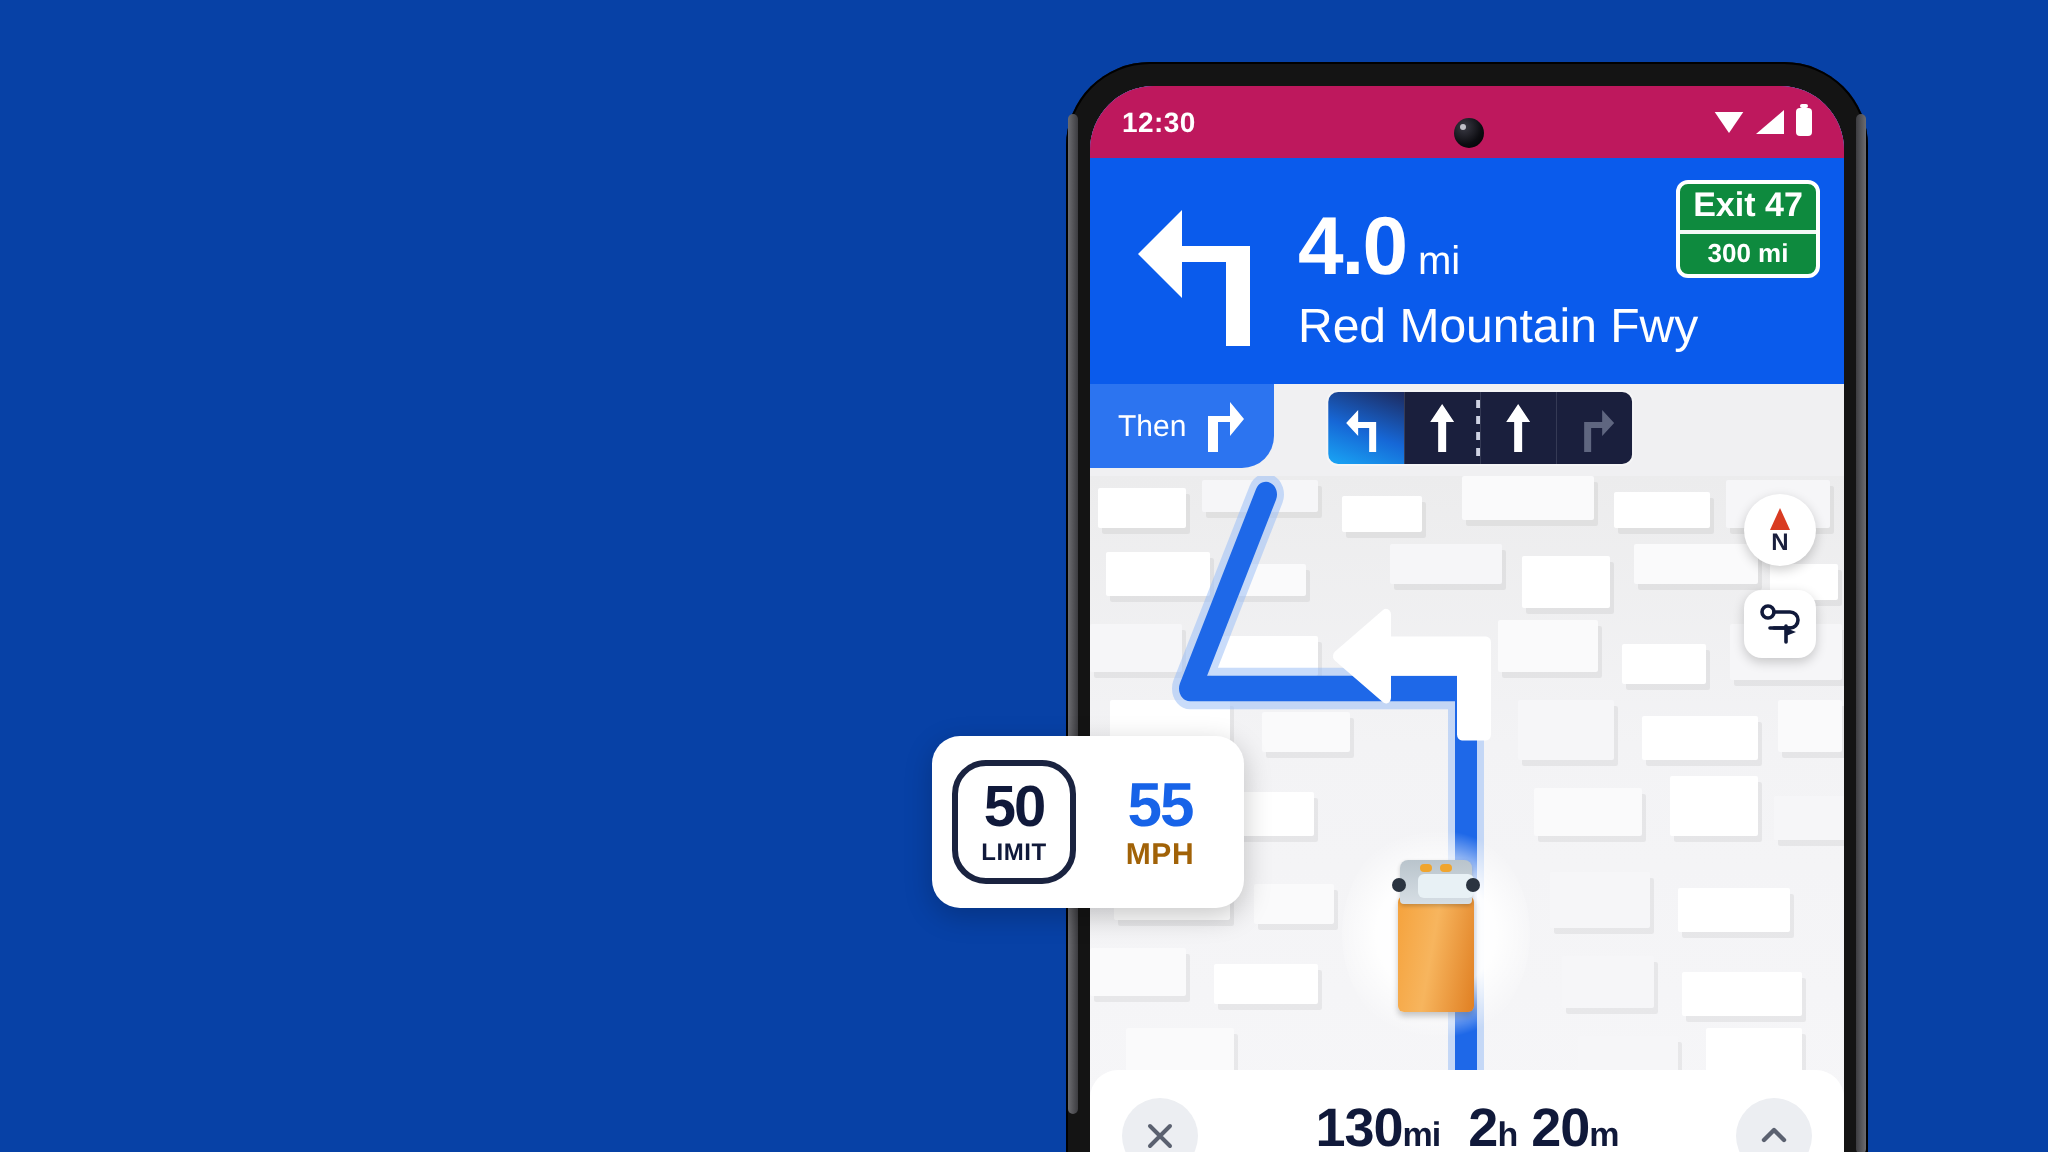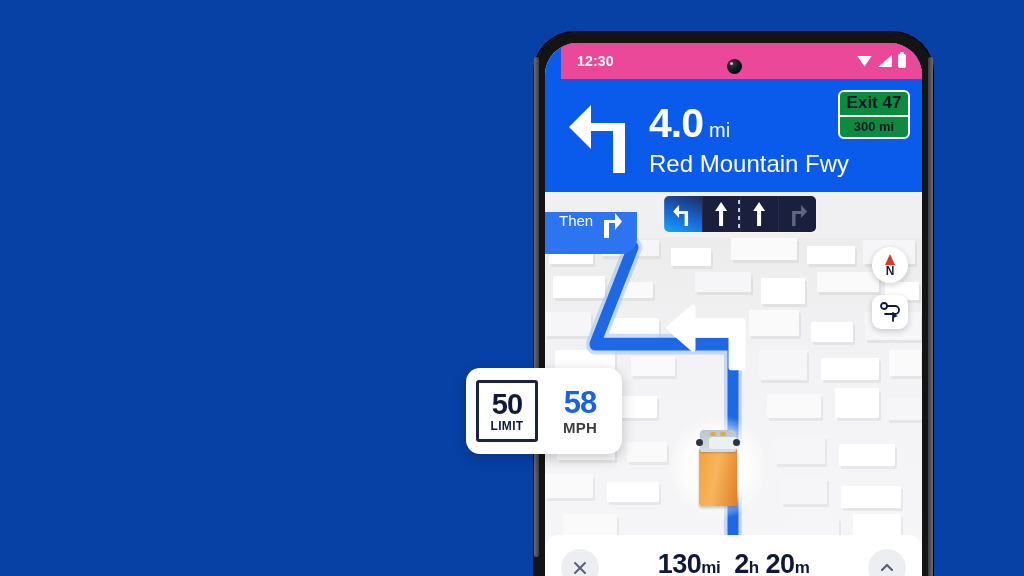--- a/index.html
+++ b/index.html
@@ -48,21 +48,21 @@
     border-radius:50%;background:radial-gradient(circle at 34% 30%,#3a3a44 0%,#0c0c11 60%,#000 100%);
     z-index:30;
   }
   .punch:after{
     content:"";position:absolute;left:3px;top:3px;width:3px;height:3px;border-radius:50%;
     background:#d8d8e0;opacity:.85;
   }
 
   
   .statusbar{
-    position:absolute;left:16px;top:0;right:0;height:36px;background:#ec4899;
+    position:absolute;left:0;top:0;right:0;height:36px;background:#be185d;
     display:flex;align-items:center;justify-content:space-between;
     padding:16px 16px;box-sizing:border-box;color:#fff;z-index:20;
   }
   .status-time{font-size:14px;font-weight:700;letter-spacing:.2px;}
   .status-icons{display:flex;align-items:center;gap:6px;}
   .ic-wifi{
     width:15px;height:11px;
     background:#fff;
     clip-path:polygon(0% 0%,100% 0%,50% 100%);
   }
@@ -88,34 +88,34 @@
     position:absolute;left:104px;top:58px;color:#fff;
   }
   .dist-row{display:flex;align-items:baseline;}
   .dist-val{font-size:41px;font-weight:700;letter-spacing:-1px;line-height:44px;}
   .dist-unit{font-size:20px;font-weight:500;margin-left:6px;}
   .road{font-size:24px;font-weight:400;line-height:30px;margin-top:4px;white-space:nowrap;}
 
   .exit-badge{
     position:absolute;right:12px;top:47px;width:72px;
     background:#0e8a3e;border:2px solid #ffffff;border-radius:6px;
-    color:#0f172a;text-align:center;box-sizing:border-box;overflow:hidden;
+    color:#ffffff;text-align:center;box-sizing:border-box;overflow:hidden;
   }
   .exit-top{font-size:17px;font-weight:700;padding:1px 0 2px;line-height:20px;}
   .exit-div{height:2px;background:#ffffff;opacity:.95;}
   .exit-bot{font-size:13px;font-weight:700;padding:1px 0 2px;line-height:17px;}
 
   
   .laneband{
     position:absolute;left:0;top:149px;right:0;height:46px;background:#f0f0f2;z-index:10;
   }
   .then-chip{
     position:absolute;left:0;top:0;height:42px;padding:0 14px 0 14px;
     background:#2c74f0;border-radius:0 0 16px 0;
-    display:flex;gap:8px;color:#fff;margin-top:20px;
+    display:flex;align-items:center;gap:8px;color:#fff;
   }
   .then-lbl{font-size:15px;font-weight:500;}
   .lanes{
     position:absolute;left:50%;top:4px;transform:translateX(-46%);
     display:flex;border-radius:5px;overflow:hidden;
     box-shadow:0 0 0 1px rgba(255,255,255,.35);
   }
   .lane{width:38px;height:36px;background:#1a1f3d;position:relative;
         display:flex;align-items:center;justify-content:center;}
   .lane.hl{background:linear-gradient(200deg,#1d2a5e 0%,#1667d6 55%,#19a6f5 100%);}
@@ -198,29 +198,29 @@
   }
   .eta-main .u{font-size:17px;font-weight:700;}
 
   
   .speedcard{
     position:absolute;left:466px;top:368px;width:156px;height:86px;
     background:#ffffff;border-radius:14px;box-shadow:0 4px 14px rgba(0,0,0,.22);
     display:flex;align-items:center;z-index:40;
   }
   .limitsign{
-    width:62px;height:62px;margin-left:10px;border:3px solid #1a2340;border-radius:3px;
+    width:62px;height:62px;margin-left:10px;border:3px solid #1a2340;border-radius:17px;
     display:flex;flex-direction:column;align-items:center;justify-content:center;
     box-sizing:border-box;background:#fff;
   }
   .limitsign .num{font-size:29px;font-weight:700;color:#10193a;line-height:29px;letter-spacing:-1px;}
   .limitsign .lbl{font-size:12px;font-weight:700;color:#10193a;line-height:14px;letter-spacing:.3px;}
   .curspeed{flex:1;text-align:center;}
   .curspeed .num{font-size:31px;font-weight:700;color:#1763e8;line-height:33px;letter-spacing:-1px;}
-  .curspeed .lbl{font-size:15px;font-weight:700;color:#404040;line-height:18px;letter-spacing:.3px;}
+  .curspeed .lbl{font-size:15px;font-weight:700;color:#a16207;line-height:18px;letter-spacing:.3px;}
 </style>
 </head>
 <body>
 
 <div id="stage">
 
   <div class="headline">
   </div>
 
   <div class="phone">
@@ -390,18 +390,18 @@
 
     </div>
   </div>
 
   <div class="speedcard">
     <div class="limitsign">
       <div class="num">50</div>
       <div class="lbl">LIMIT</div>
     </div>
     <div class="curspeed">
-      <div class="num">58</div>
+      <div class="num">55</div>
       <div class="lbl">MPH</div>
     </div>
   </div>
 
 </div>
 
 </body></html>

